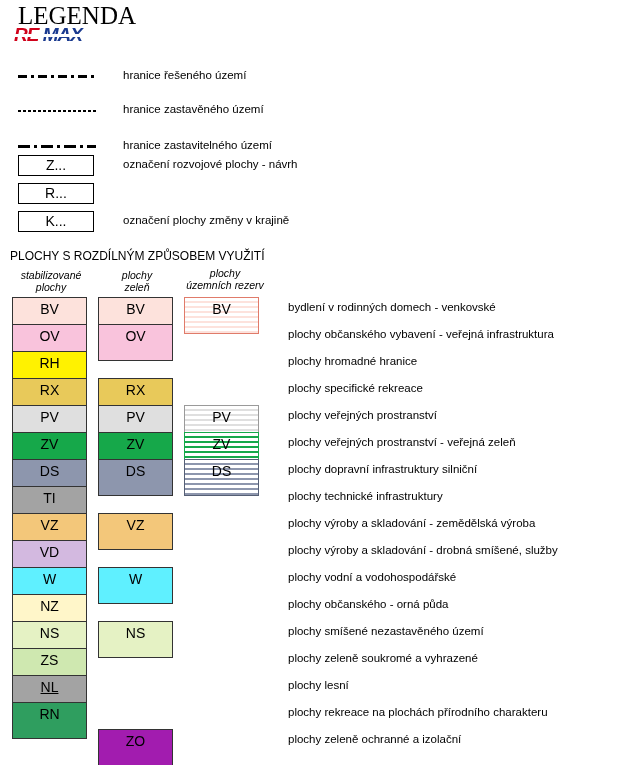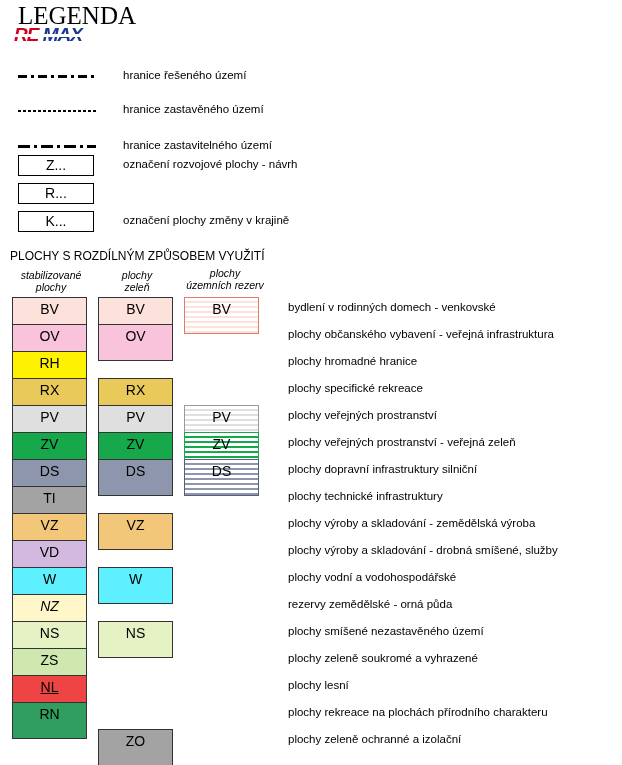--- a/index.html
+++ b/index.html
@@ -271,48 +271,48 @@
       <div class="cell c3 empty"></div>
       <div class="desc">plochy výroby a skladování -  drobná smíšené, služby</div>
     </div>
     <div class="row">
       <div class="cell c1" style="background: rgb(95, 240, 255);">W</div>
       <div class="cell c2 hatch-grid" style="background: rgb(95, 240, 255); border: 1px solid rgb(51, 51, 51);">W</div>
       <div class="cell c3 empty"></div>
       <div class="desc">plochy vodní a vodohospodářské</div>
     </div>
     <div class="row">
-      <div class="cell c1" style="background: rgb(255, 246, 201); font-style: italic;">NZ</div>
-      <div class="cell c2 empty"></div>
-      <div class="cell c3 empty"></div>
-      <div class="desc">rezervy zemědělské - orná půda</div>
+      <div class="cell c1" style="background: rgb(255, 246, 201);">NZ</div>
+      <div class="cell c2 empty"></div>
+      <div class="cell c3 empty"></div>
+      <div class="desc">plochy občanského - orná půda</div>
     </div>
     <div class="row">
       <div class="cell c1" style="background: rgb(229, 242, 196);">NS</div>
       <div class="cell c2" style="background: rgb(229, 242, 196); border: 1px solid rgb(51, 51, 51);">NS</div>
       <div class="cell c3 empty"></div>
       <div class="desc">plochy smíšené nezastavěného území</div>
     </div>
     <div class="row">
       <div class="cell c1" style="background: rgb(207, 232, 176);">ZS</div>
       <div class="cell c2 empty"></div>
       <div class="cell c3 empty"></div>
       <div class="desc">plochy zeleně soukromé a vyhrazené</div>
     </div>
     <div class="row">
-      <div class="cell c1" style="background: #ef4444; text-decoration: underline;">NL</div>
+      <div class="cell c1" style="background: #a3a3a3; text-decoration: underline;">NL</div>
       <div class="cell c2 empty"></div>
       <div class="cell c3 empty"></div>
       <div class="desc">plochy lesní</div>
     </div>
     <div class="row">
       <div class="cell c1" style="background: rgb(47, 158, 95);">RN</div>
       <div class="cell c2 empty"></div>
       <div class="cell c3 empty"></div>
       <div class="desc">plochy rekreace na plochách přírodního charakteru</div>
     </div>
     <div class="row">
       <div class="cell c1 empty"></div>
-      <div class="cell c2 hatch-grid" style="background: #a3a3a3; border: 1px solid rgb(51, 51, 51);">ZO</div>
+      <div class="cell c2 hatch-grid" style="background: #a21caf; border: 1px solid rgb(51, 51, 51);">ZO</div>
       <div class="cell c3 empty"></div>
       <div class="desc">plochy zeleně ochranné a izolační</div>
     </div>
   </div>
 
 </body></html>

